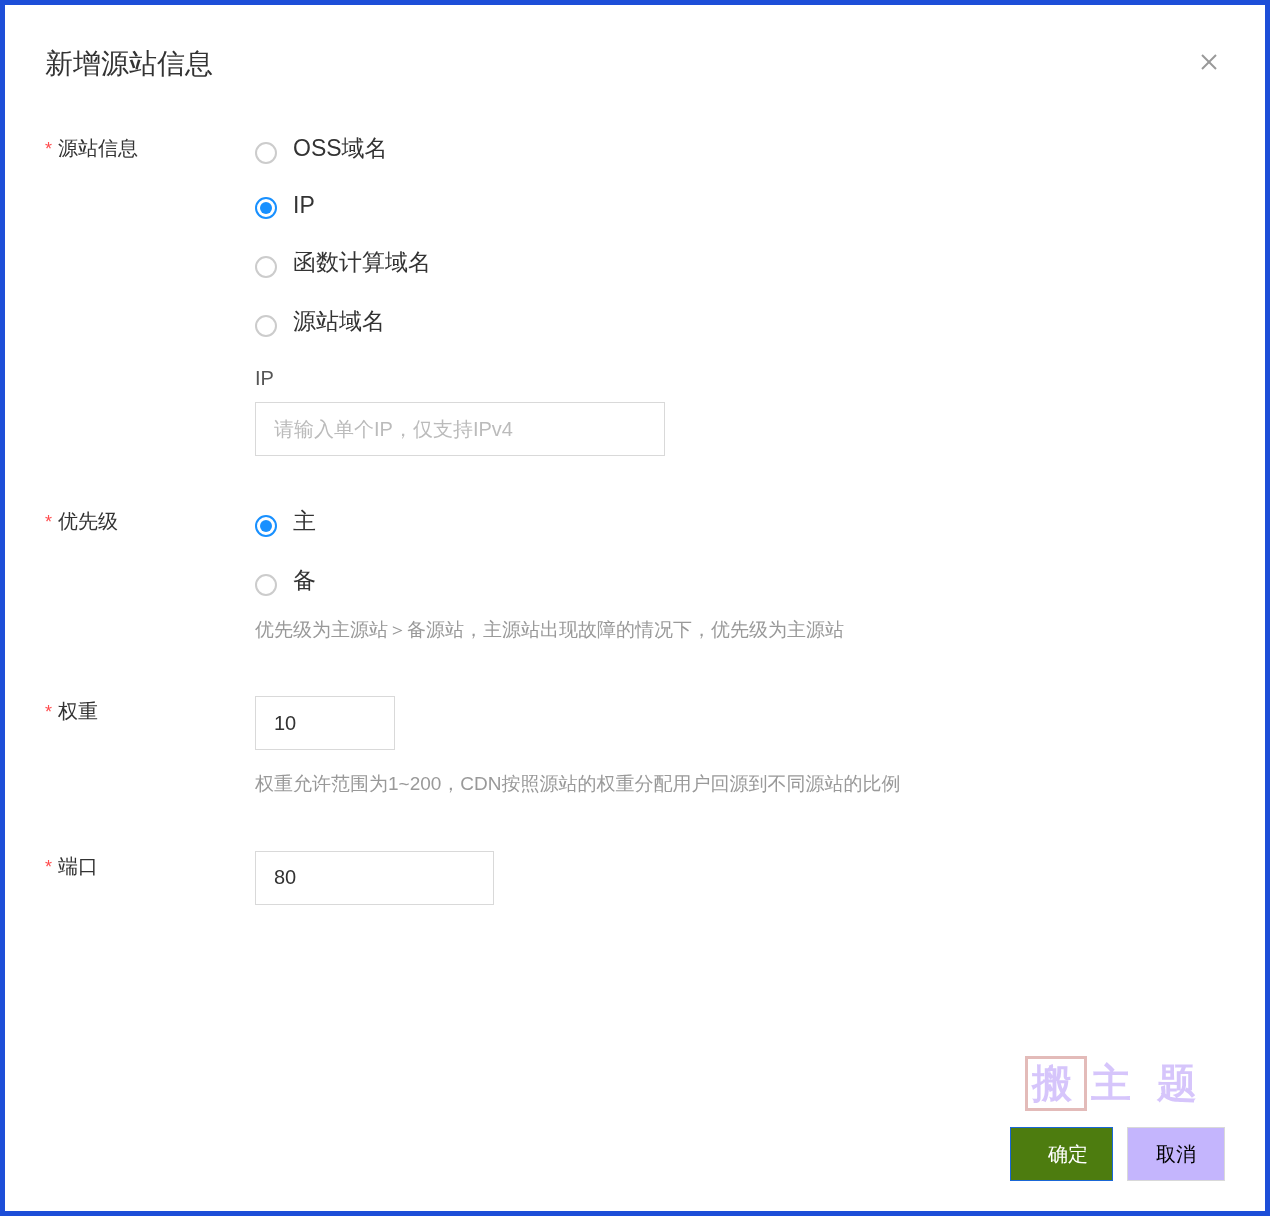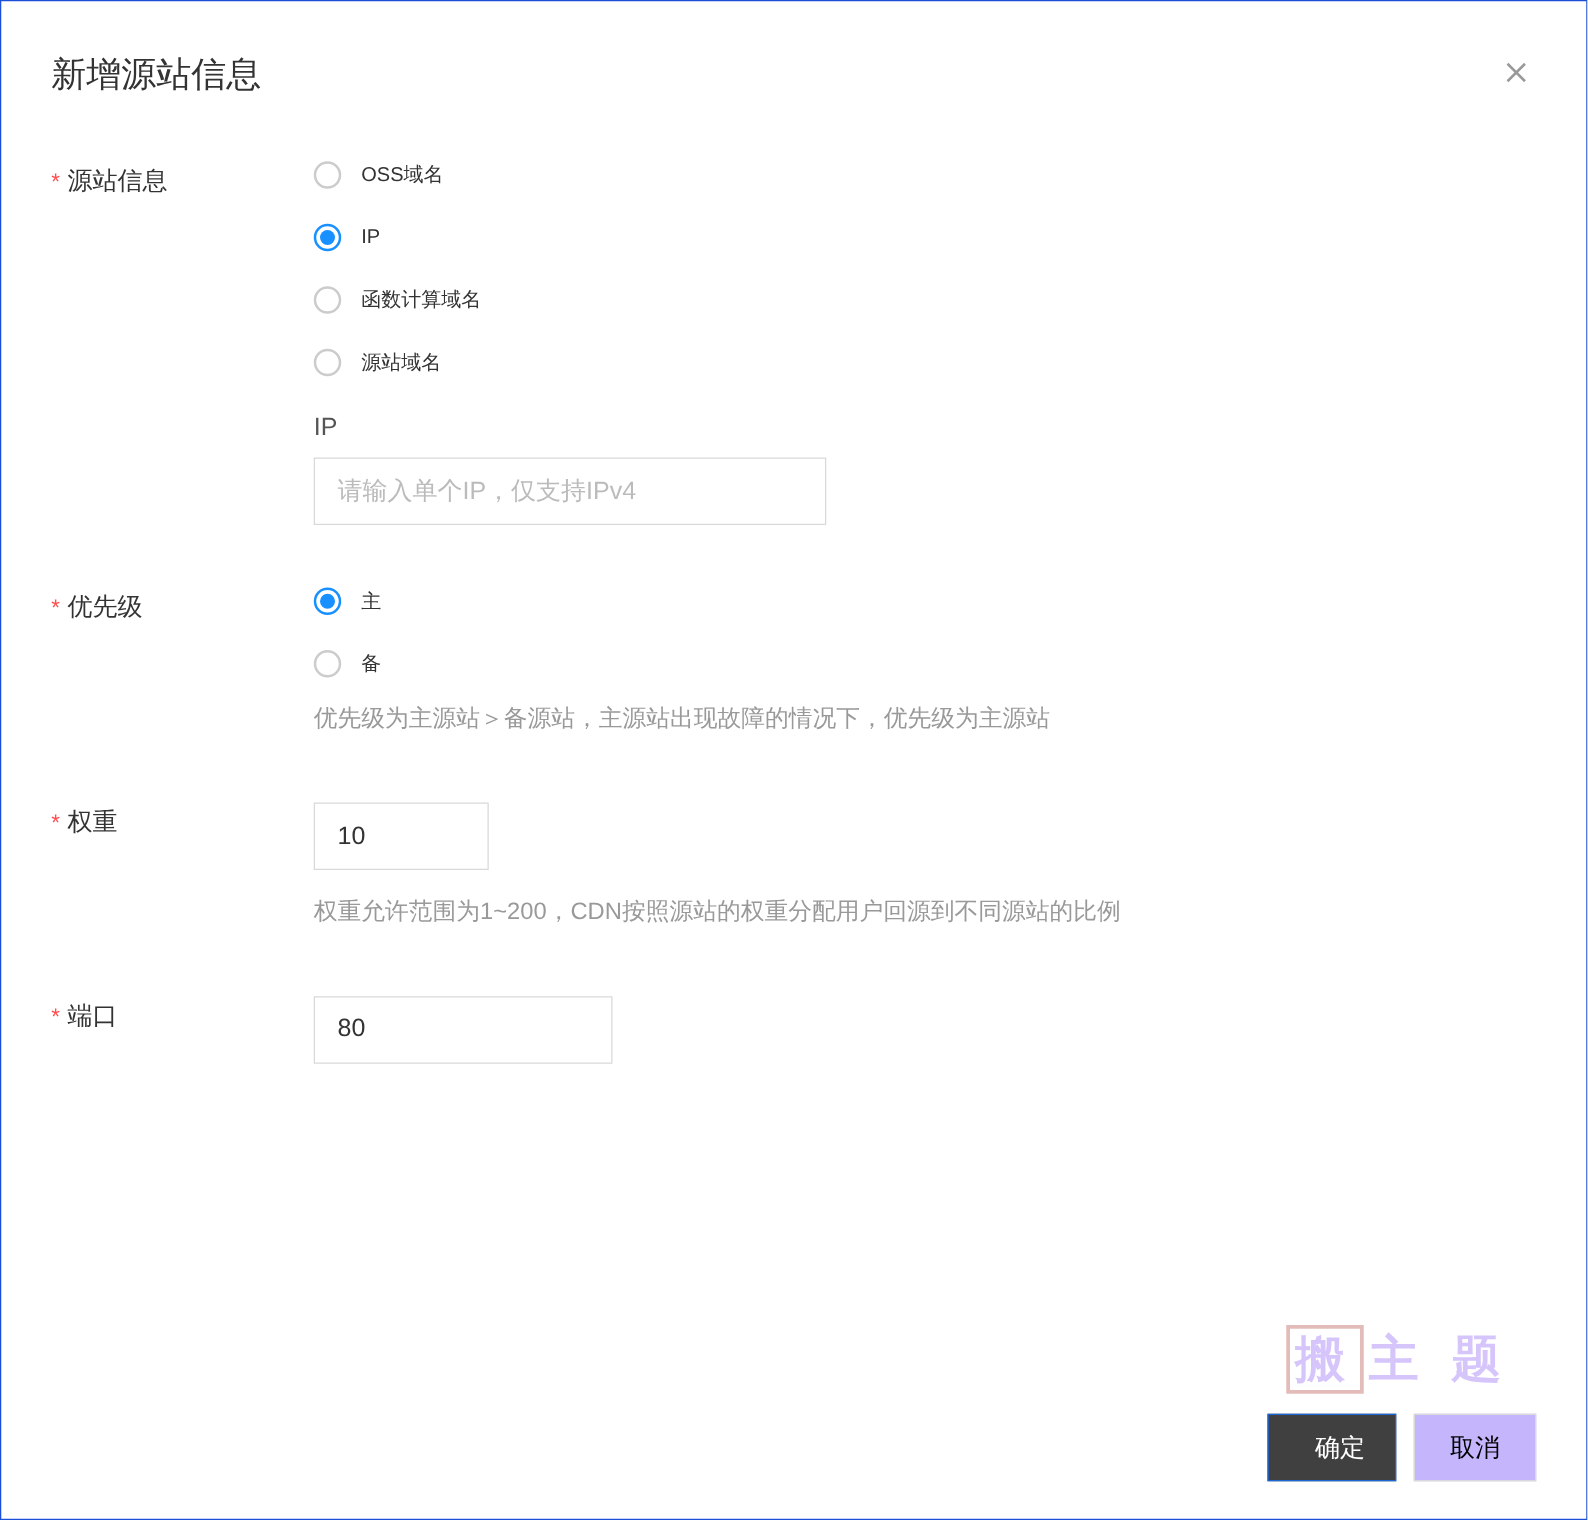--- a/index.html
+++ b/index.html
@@ -9,21 +9,21 @@
     }
     body {
       font-family: -apple-system, BlinkMacSystemFont, "Segoe UI", "PingFang SC", "Hiragino Sans GB", "Microsoft YaHei", sans-serif;
       background: #fff;
       color: #333;
     }
     .modal {
       width: 1270px;
       min-height: 1216px;
       padding: 40px 40px 30px 40px;
-      border: 1px solid #1d4ed8;
+      border: 5px solid #1d4ed8;
       position: relative;
       display: flex;
       flex-direction: column;
     }
     .modal-header {
       display: flex;
       justify-content: space-between;
       align-items: center;
       margin-bottom: 50px;
     }
@@ -63,23 +63,23 @@
     .form-content {
       flex: 1;
     }
     .radio-group {
       display: flex;
       flex-direction: column;
       gap: 28px;
     }
     .radio-item {
       display: flex;
-      align-items: center;
-      cursor: pointer;
-      font-size: 16px;
+      align-items: flex-end;
+      cursor: pointer;
+      font-size: 23px;
       color: #333;
     }
     .radio-circle {
       width: 22px;
       height: 22px;
       border: 2px solid #ccc;
       border-radius: 50%;
       margin-right: 16px;
       position: relative;
       flex-shrink: 0;
@@ -146,21 +146,21 @@
       padding: 0 24px;
       font-size: 20px;
       border: 1px solid #d9d9d9;
       background: #c4b5fd;
       cursor: pointer;
       display: flex;
       align-items: center;
       justify-content: center;
     }
     .btn-primary {
-      background: #404040;
+      background: #4d7c0f;
       border-color: #1a67d6;
       color: #fff;
       padding-left: 37px;
     }
     .watermark {
       position: absolute;
       bottom: 100px;
       right: 60px;
       font-size: 40px;
       font-weight: bold;

